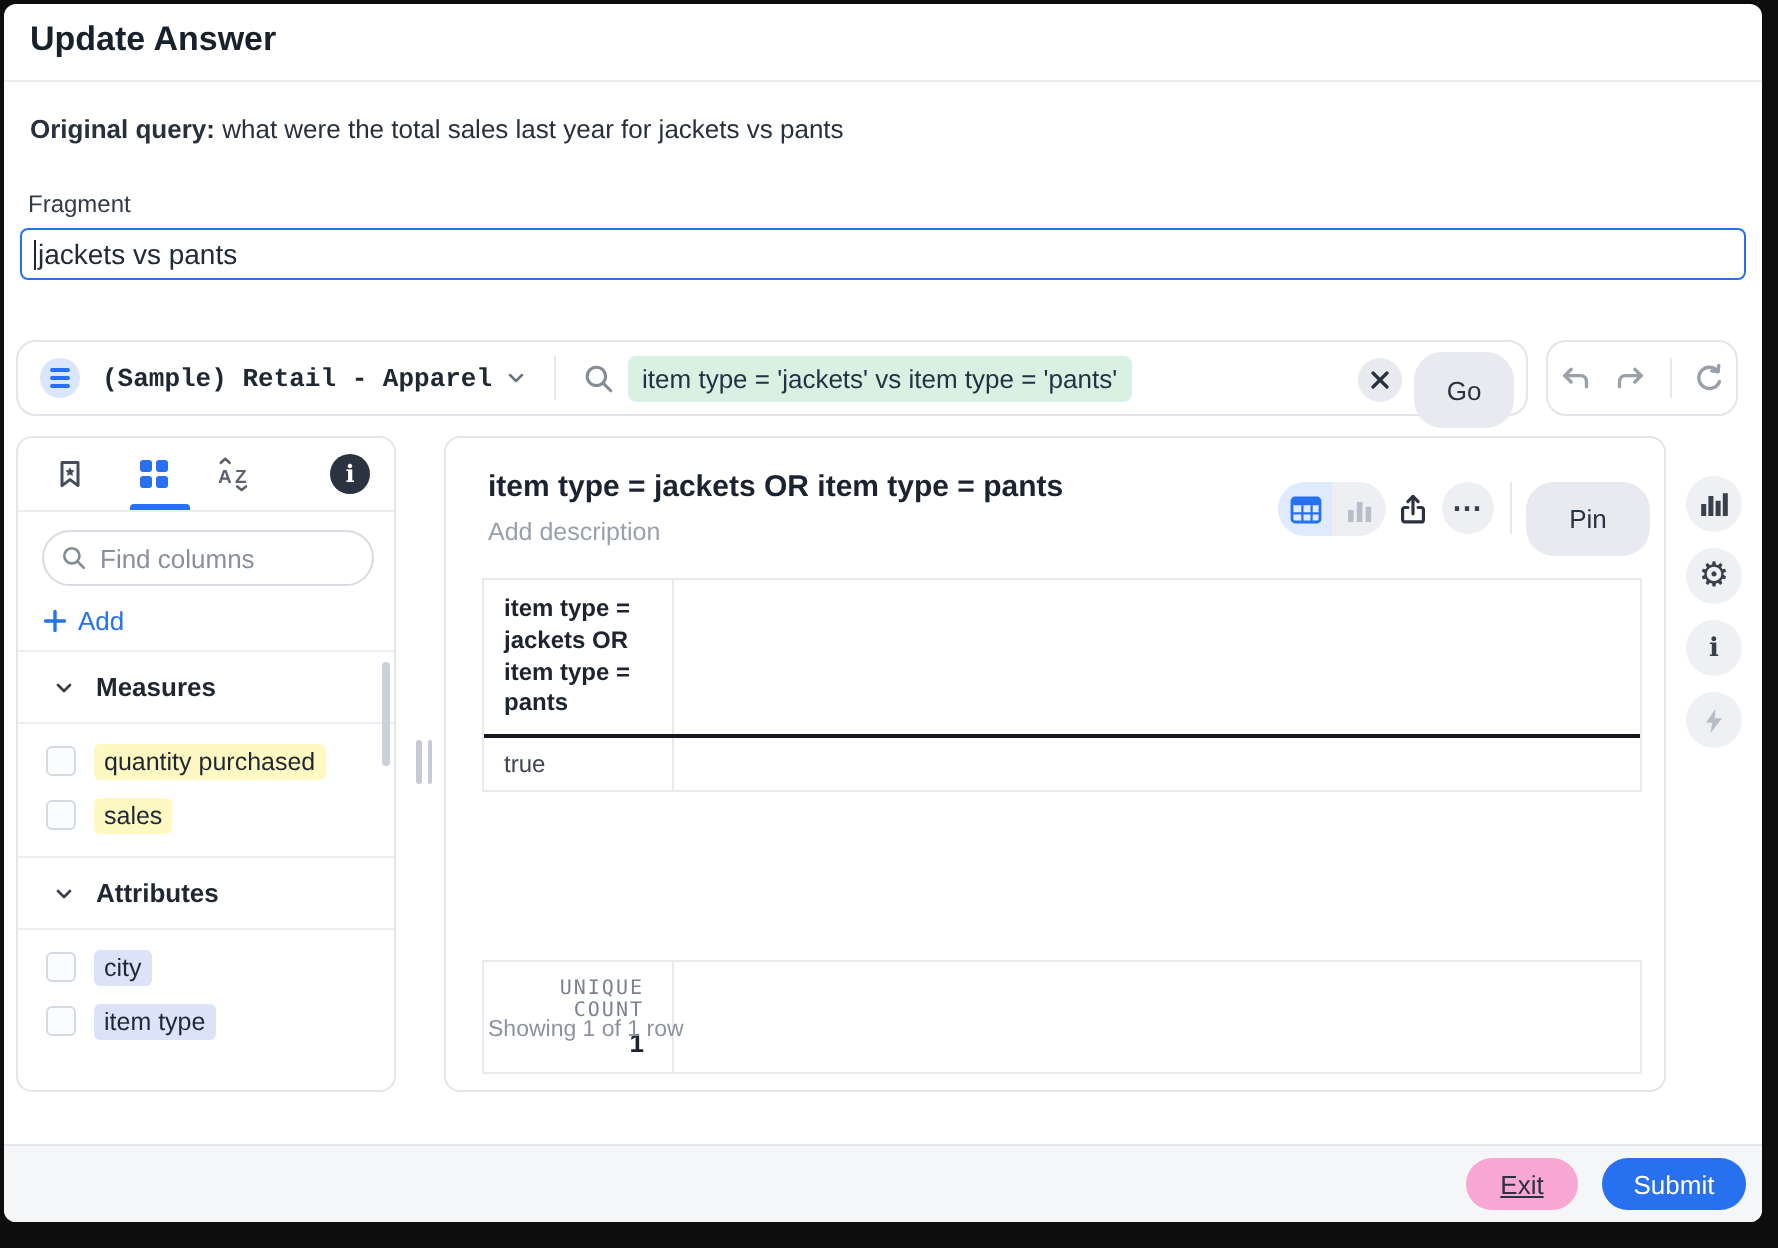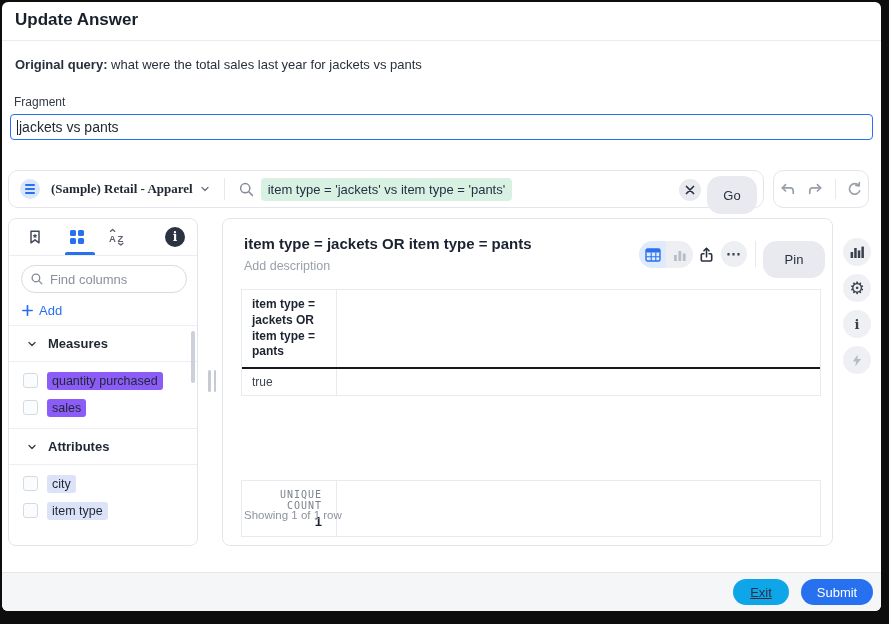--- a/index.html
+++ b/index.html
@@ -15,21 +15,21 @@
   .orig-query .oq-label { font-weight:700; }
 
   .frag-label { position:absolute; left:12px; top:93px; font-size:12px; color:#333b47; }
   .frag-input { position:absolute; left:8px; top:112px; width:863px; height:26px; border:1.5px solid #2770ef; border-radius:4px; background:#fff; font-size:14px; color:#222a36; display:flex; align-items:center; padding-left:6px; }
   .caret { width:1px; height:15px; background:#1b2330; margin-right:1px; }
 
   
   .search-container { position:absolute; left:6px; top:168px; width:756px; height:38px; border:1px solid #e3e5ea; border-radius:10px; display:flex; align-items:center; background:#fff; }
   .ds-icon { width:20px; height:20px; border-radius:50%; background:#d9e6fb; margin-left:11px; display:flex; flex-direction:column; align-items:center; justify-content:center; gap:2px; flex:none; cursor:pointer; }
   .ds-icon i { display:block; width:10px; height:2px; background:#2770ef; border-radius:1px; }
-  .ds-select { border:none; background:none; display:flex; align-items:center; gap:6px; margin-left:11px; font-size:13px; font-weight:700; color:#1f2732; cursor:pointer; font-family:Liberation Serif, serif; flex:none; }
+  .ds-select { border:none; background:none; display:flex; align-items:center; gap:6px; margin-left:11px; font-size:13px; font-weight:700; color:#1f2732; cursor:pointer; font-family:Liberation Mono, monospace; flex:none; }
   .vdiv { width:1px; height:22px; background:#e6e8ec; margin:0 13px; flex:none; }
   .query-chip { background:#d8f1e3; color:#253143; font-size:13px; padding:4px 7px; border-radius:4px; margin-left:6px; white-space:nowrap; }
   .clear-btn { position:absolute; right:62px; top:8px; width:22px; height:22px; border:none; border-radius:50%; background:#e8eaef; display:flex; align-items:center; justify-content:center; cursor:pointer; }
   .go-btn { position:absolute; right:6px; top:5px; width:50px; height:38px; border:none; border-radius:14px; background:#e8eaef; font-size:13px; color:#2a3140; cursor:pointer; font-family:inherit; }
   .history-group { position:absolute; left:771px; top:168px; width:96px; height:38px; border:1px solid #e3e5ea; border-radius:10px; display:flex; align-items:center; justify-content:center; gap:6px; background:#fff; }
   .hist-btn { border:none; background:none; width:22px; height:22px; display:flex; align-items:center; justify-content:center; cursor:pointer; }
   .history-group .vdiv { margin:0 2px; height:20px; }
 
   
   .sidebar { position:absolute; left:6px; top:216px; width:190px; height:328px; border:1px solid #e3e5ea; border-radius:8px; background:#fff; overflow:hidden; }
@@ -45,21 +45,21 @@
   .find-wrap { position:absolute; left:12px; top:46px; width:166px; height:28px; border:1px solid #d8dbe2; border-radius:14px; display:flex; align-items:center; padding-left:8px; gap:6px; }
   .find-wrap input { border:none; outline:none; width:110px; font-size:13px; color:#3a4250; font-family:inherit; }
   .find-wrap input::placeholder { color:#8a909b; }
   .add-link { position:absolute; left:13px; top:84px; border:none; background:none; color:#2770ef; font-size:13px; display:flex; align-items:center; gap:6px; cursor:pointer; font-family:inherit; }
   .side-body { position:absolute; left:0; top:106px; width:100%; }
   .section-header { height:37px; border-top:1px solid #eceef1; border-bottom:1px solid #eceef1; display:flex; align-items:center; gap:10px; padding-left:17px; cursor:pointer; }
   .section-label { font-size:13px; font-weight:700; color:#1f2732; }
   .col-item { height:27px; display:flex; align-items:center; gap:9px; padding-left:14px; cursor:pointer; }
   .checkbox { width:15px; height:15px; border:1px solid #d5d9e0; border-radius:3px; background:#fbfcfd; flex:none; cursor:pointer; }
   .chip { font-size:12.5px; color:#1f2732; padding:2px 5px; border-radius:3px; }
-  .chip-green { background:#8b5cf6; }
+  .chip-green { background:#fef9c3; }
   .chip-blue  { background:#dce3f8; }
   .items-block { padding:5px 0 7px; }
   .scroll-thumb { position:absolute; right:2px; top:112px; width:4px; height:52px; background:#ccd1d9; border-radius:2px; cursor:pointer; }
 
   .drag-handle { position:absolute; left:206px; top:368px; display:flex; gap:3px; cursor:col-resize; }
   .drag-handle i { width:2.5px; height:22px; background:#c5cad3; border-radius:2px; }
 
   
   .answer-card { position:absolute; left:220px; top:216px; width:611px; height:328px; border:1px solid #e3e5ea; border-radius:8px; background:#fff; }
   .ans-title { position:absolute; left:21px; top:16px; font-size:15px; font-weight:700; color:#1b2330; }
@@ -90,21 +90,21 @@
   .status-text { position:absolute; left:21px; top:290px; font-size:11.5px; color:#8d939e;text-align:center; }
 
   
   .rail { position:absolute; left:841px; top:236px; display:flex; flex-direction:column; gap:8px; }
   .rail-btn { width:28px; height:28px; border:none; border-radius:50%; background:#eef0f4; display:flex; align-items:center; justify-content:center; cursor:pointer; color:#39404c; }
   .rail-gear { font-family:"DejaVu Sans", sans-serif; font-size:17px; line-height:1; }
   .rail-info { font-family:"DejaVu Serif", serif; font-weight:700; font-size:13px; }
 
   
   .dlg-footer { position:absolute; left:0; top:570px; width:100%; height:39px; background:#f5f6f8; border-top:1px solid #e4e6ea; }
-  .exit-btn { position:absolute; right:92px; top:6px; width:56px; height:26px; border:none; border-radius:14px; background:#0ea5e9; font-size:13px; color:#2a3140; cursor:pointer; font-family:inherit;text-decoration:underline; }
+  .exit-btn { position:absolute; right:92px; top:6px; width:56px; height:26px; border:none; border-radius:14px; background:#f9a8d4; font-size:13px; color:#2a3140; cursor:pointer; font-family:inherit;text-decoration:underline; }
   .submit-btn { position:absolute; right:8px; top:6px; width:72px; height:26px; border:none; border-radius:14px; background:#2770ef; font-size:13px; color:#fff; cursor:pointer; font-family:inherit; }
 </style>
 </head>
 <body>
 
 <div class="window">
 
   <div class="dlg-header">
     <div class="dlg-title">Update Answer</div>
   </div>

